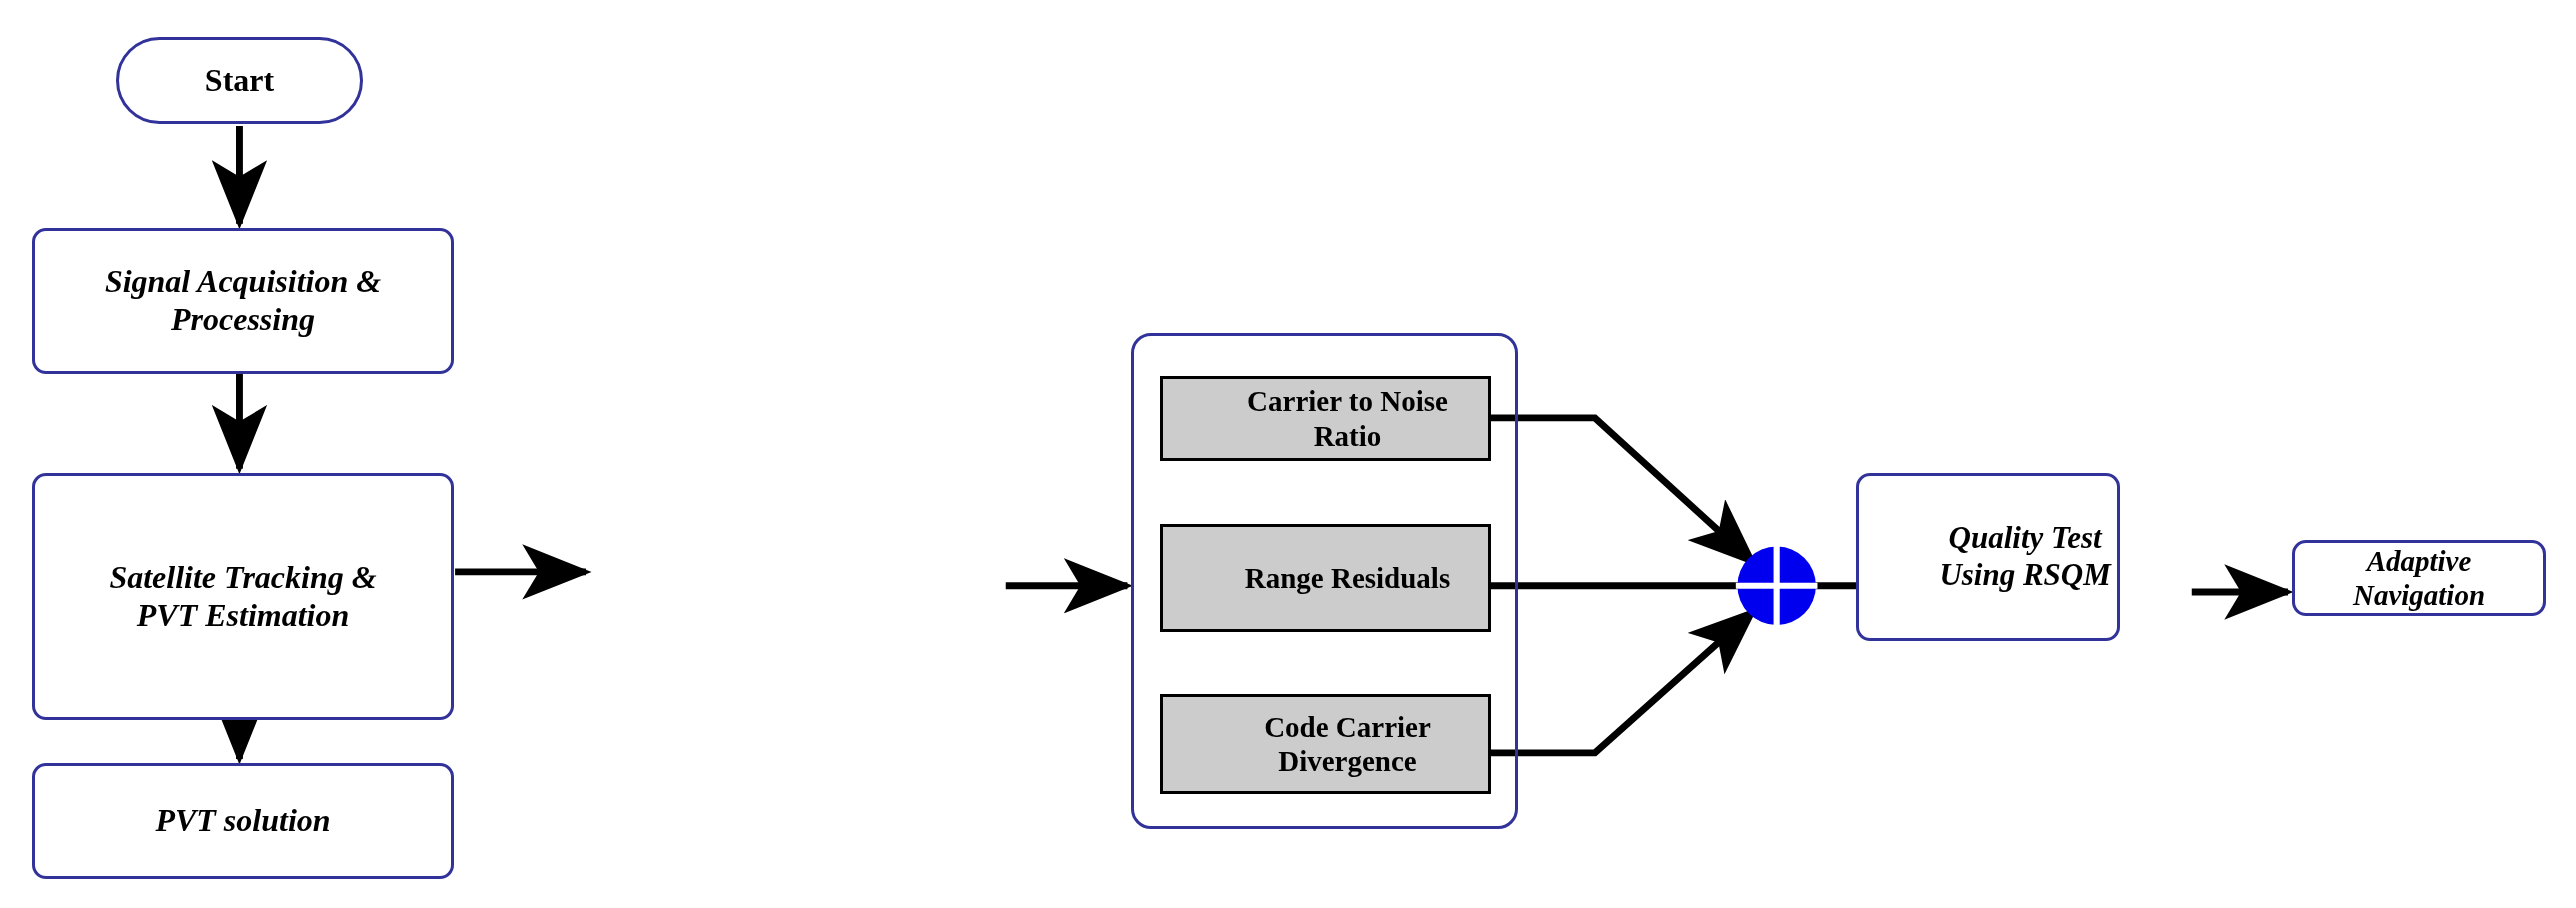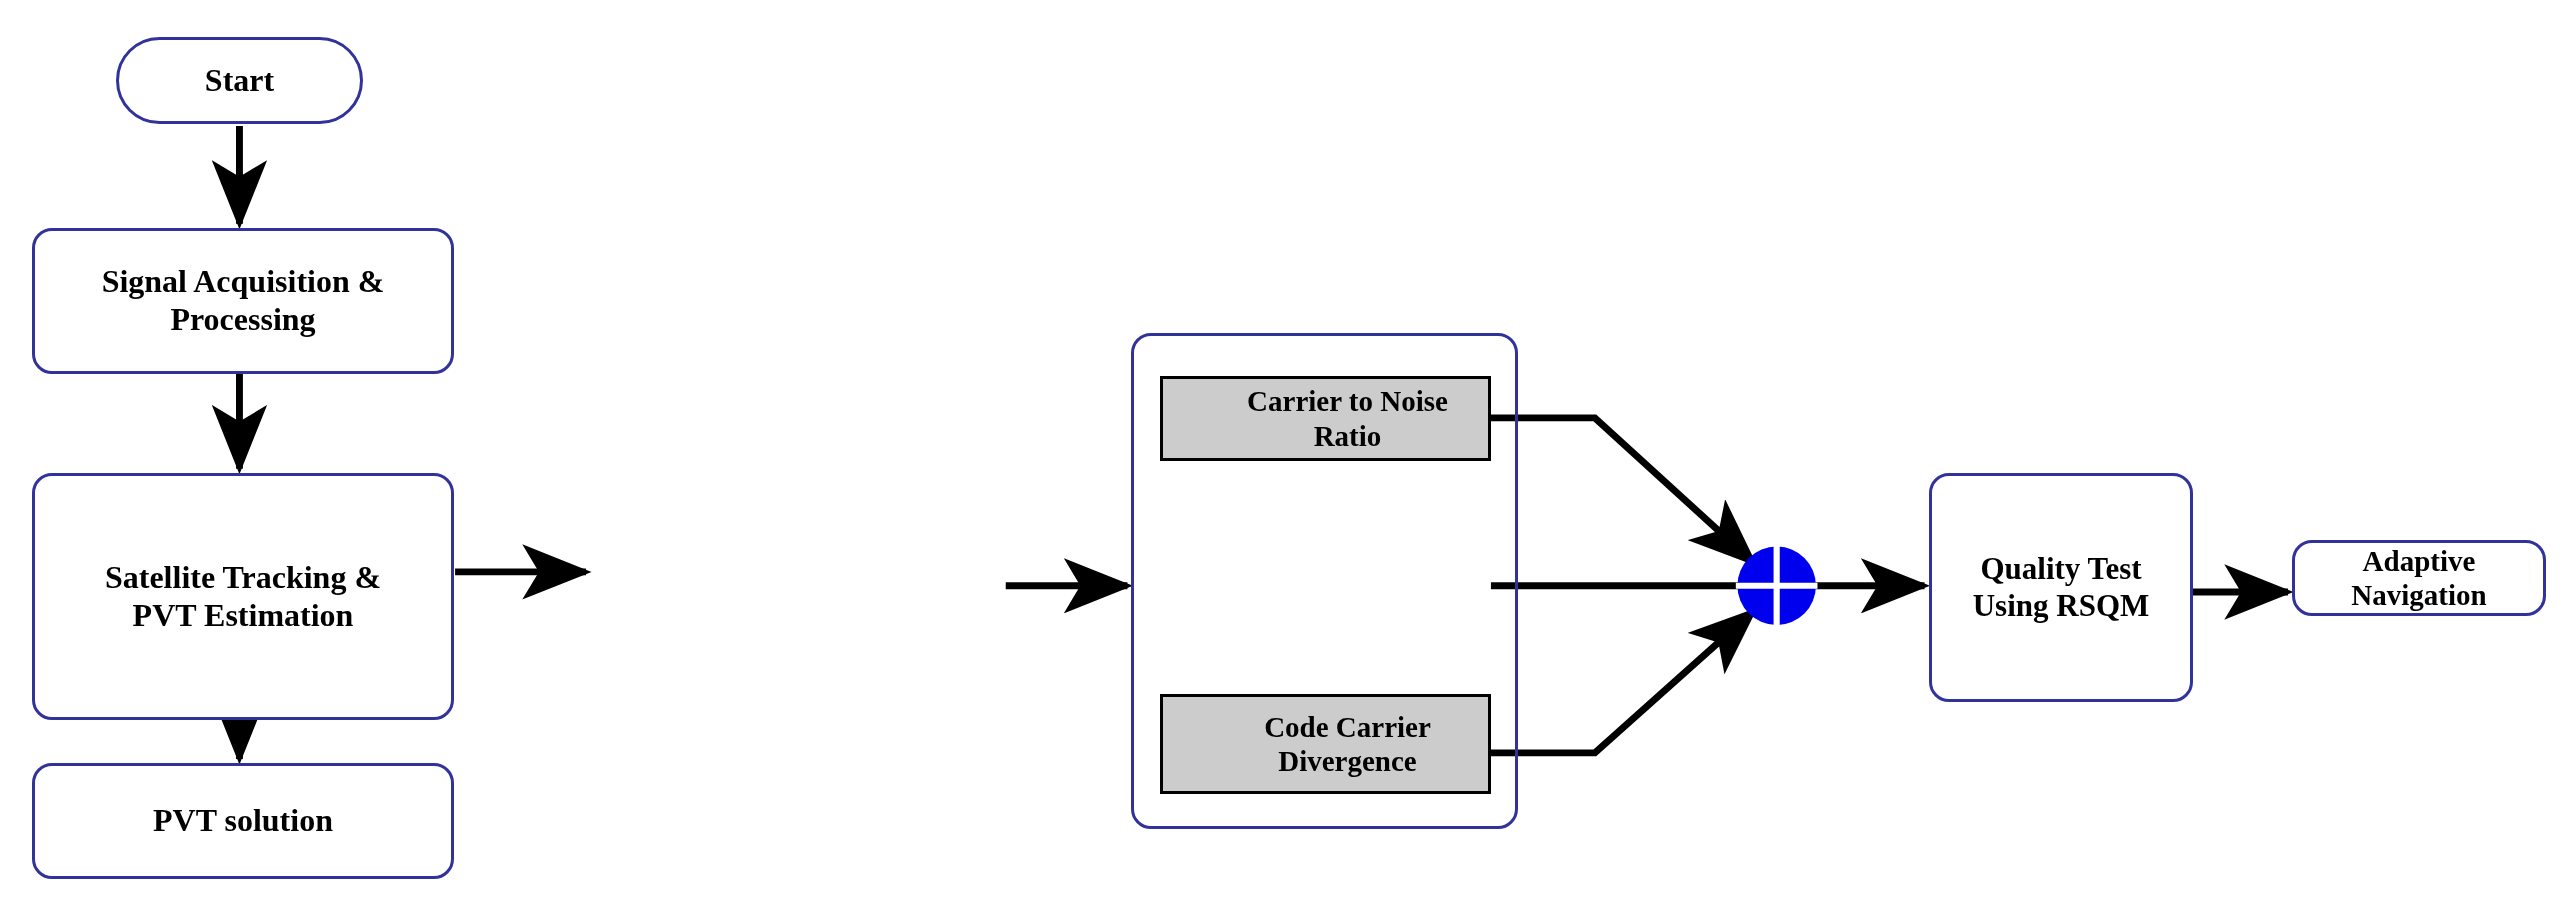--- a/index.html
+++ b/index.html
@@ -43,21 +43,22 @@
   }
   .node-label {
     display: block;
     white-space: pre-line;
     padding: 0 6.2px;
   }
   .node.pill {
     border-radius: 45px;
   }
   .node.rounded {
-    border-radius: 20px;
+    border-radius: 14px;
+    font-style: italic;
   }
   .node.container {
     display: block;
     border-radius: 20px;
     z-index: 1;
     background: transparent;
   }
   .metric-box {
     position: absolute;
     box-sizing: border-box;
@@ -134,27 +135,30 @@
     <span class="node-label">PVT solution</span>
   </div>
 
 
   <div class="node container" style="left:1131px; top:321px; width:387px; height:496px;"></div>
 
   <div class="metric-box fs-38" style="left:1160px; top:364px; width:331px; height:85px;">
     <span class="node-label">Carrier to Noise Ratio</span>
   </div>
 
+  <div class="metric-box fs-38" style="left:1160px; top:512px; width:331px; height:108px;">
+    <span class="node-label">Range Residuals</span>
+  </div>
 
   <div class="metric-box fs-38" style="left:1160px; top:682px; width:331px; height:100px;">
     <span class="node-label">Code Carrier
 Divergence</span>
   </div>
 
-  <div class="node rounded fs-40" style="left:1929px; top:461px; width:264px; height:229px;">
+  <div class="node rounded fs-40" style="left:1856px; top:461px; width:264px; height:168px;justify-content:flex-end;">
     <span class="node-label">Quality Test
 Using RSQM</span>
   </div>
 
   <div class="node rounded fs-38" style="left:2292px; top:528px; width:254px; height:76px;">
     <span class="node-label">Adaptive
 Navigation</span>
   </div>
 
 </div>

